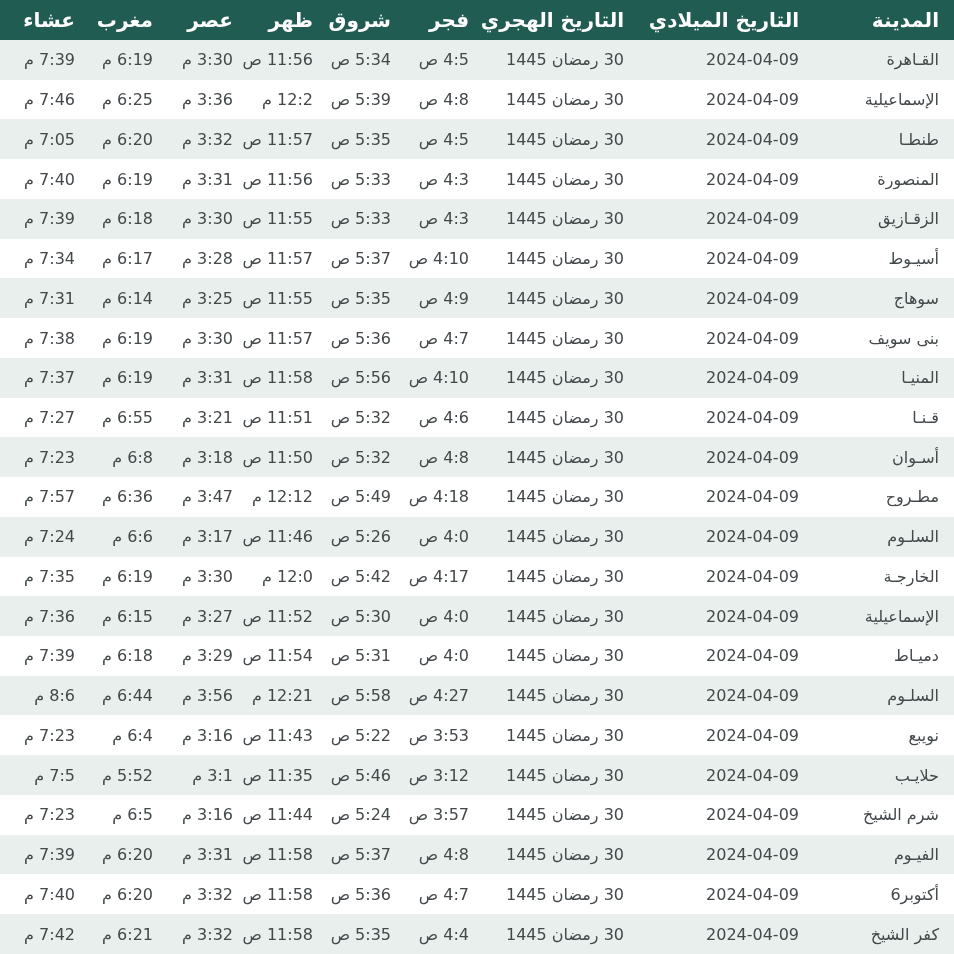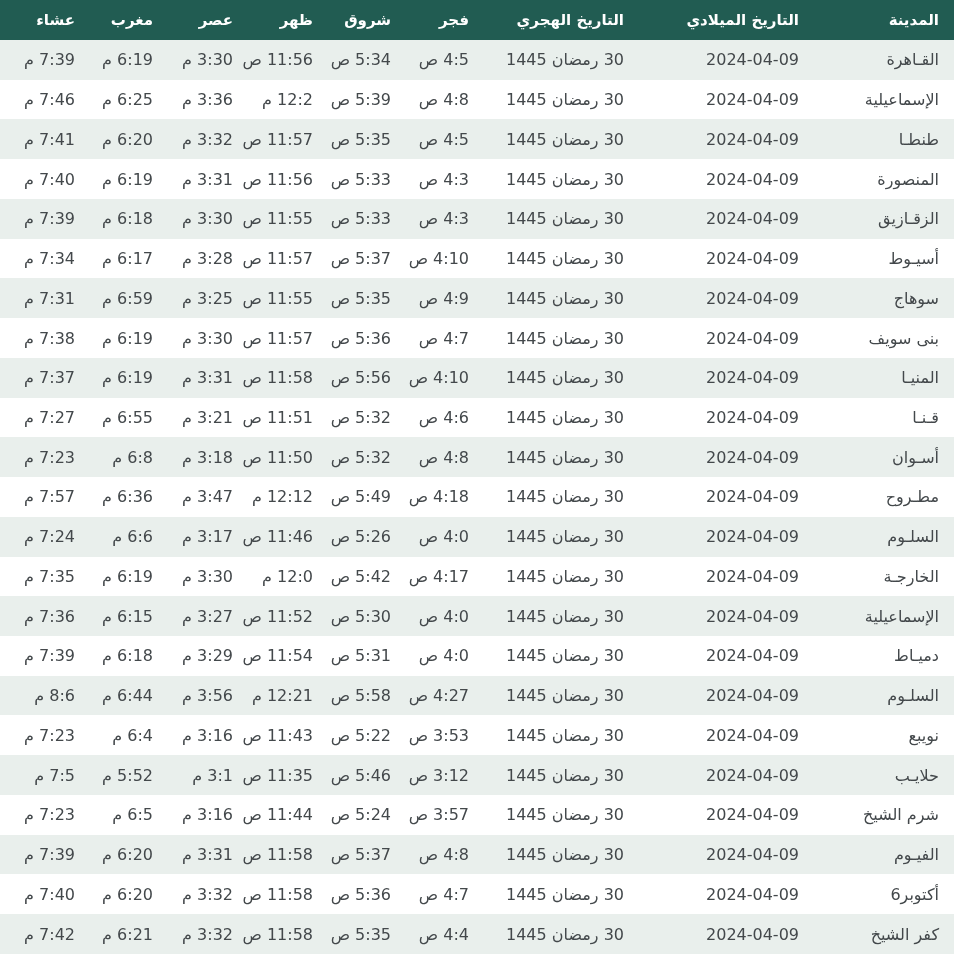--- a/index.html
+++ b/index.html
@@ -28,21 +28,21 @@
     border-spacing: 0;
     table-layout: fixed;
     direction: rtl;
   }
   table.prayer-table thead tr {
     height: 40px;
     background: var(--header-bg);
   }
   table.prayer-table th {
     color: var(--header-text);
-    font-size: 15px;
+    font-size: 20px;
     font-weight: 700;
     text-align: right;
     padding: 0 15px;
     white-space: nowrap;
     vertical-align: middle;
   }
   table.prayer-table tbody tr {
     height: 39.74px;
     background: var(--row-bg);
   }
@@ -119,21 +119,21 @@
   </tr>
         <tr>
     <td><span class="city-name">طنطـا</span></td>
     <td class="greg-cell">2024-04-09</td>
     <td>30 رمضان 1445</td>
     <td>4:5 ص</td>
     <td>5:35 ص</td>
     <td>11:57 ص</td>
     <td>3:32 م</td>
     <td>6:20 م</td>
-    <td>7:41 م</td>
+    <td>7:05 م</td>
   </tr>
         <tr>
     <td><span class="city-name">المنصورة</span></td>
     <td class="greg-cell">2024-04-09</td>
     <td>30 رمضان 1445</td>
     <td>4:3 ص</td>
     <td>5:33 ص</td>
     <td>11:56 ص</td>
     <td>3:31 م</td>
     <td>6:19 م</td>
@@ -162,21 +162,21 @@
     <td>7:34 م</td>
   </tr>
         <tr>
     <td><span class="city-name">سوهاج</span></td>
     <td class="greg-cell">2024-04-09</td>
     <td>30 رمضان 1445</td>
     <td>4:9 ص</td>
     <td>5:35 ص</td>
     <td>11:55 ص</td>
     <td>3:25 م</td>
-    <td>6:59 م</td>
+    <td>6:14 م</td>
     <td>7:31 م</td>
   </tr>
         <tr>
     <td><span class="city-name">بنى سويف</span></td>
     <td class="greg-cell">2024-04-09</td>
     <td>30 رمضان 1445</td>
     <td>4:7 ص</td>
     <td>5:36 ص</td>
     <td>11:57 ص</td>
     <td>3:30 م</td>

